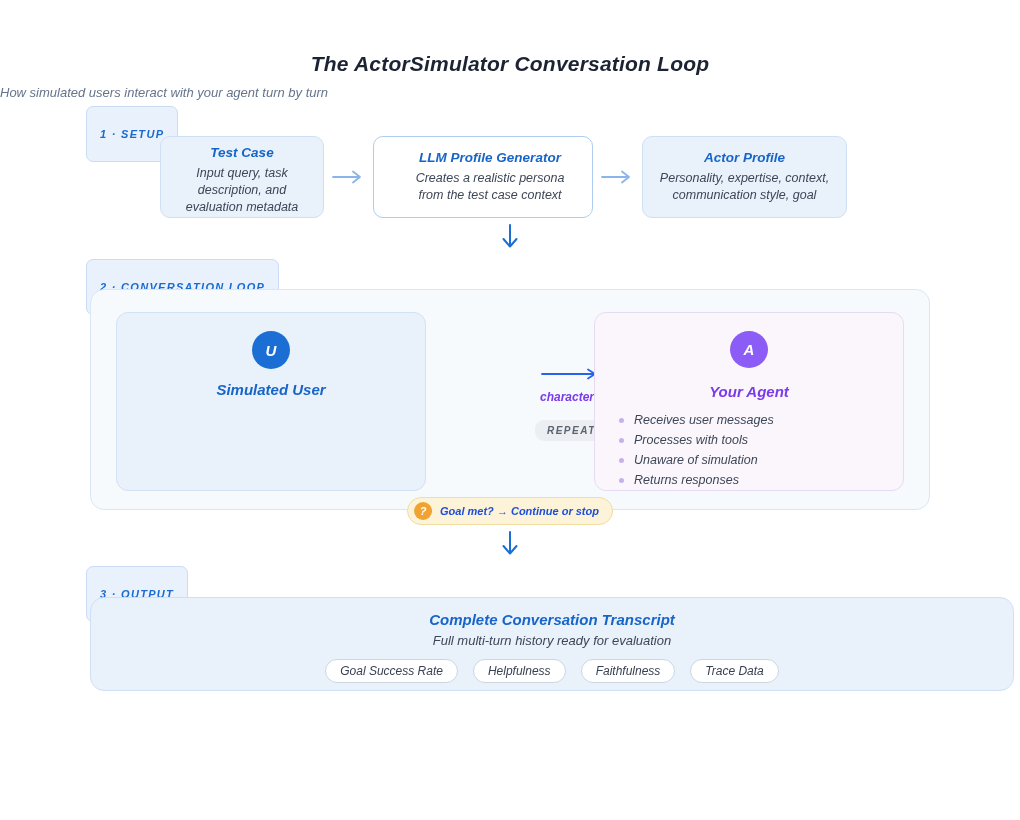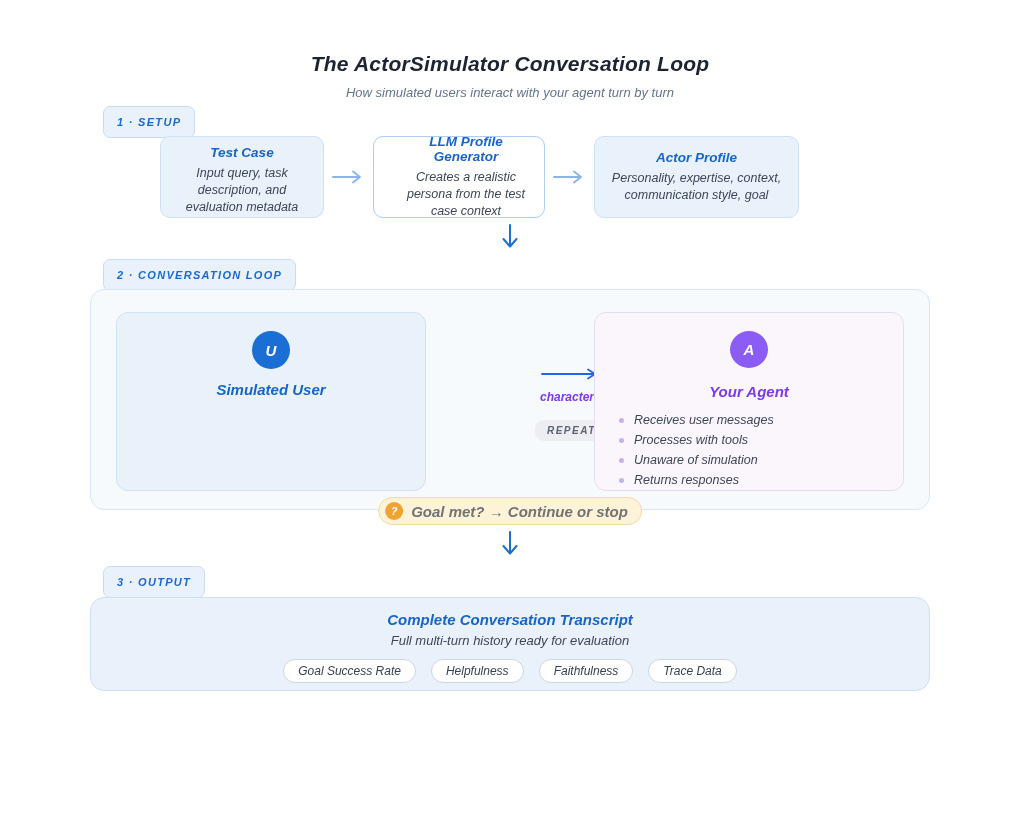--- a/index.html
+++ b/index.html
@@ -2,24 +2,24 @@
 <html><head>
 <meta charset="utf-8">
 <style>
   * { margin:0; padding:0; box-sizing:border-box; }
   html,body { width:1020px; height:820px; background:#ffffff;
     font-family:"Liberation Sans", sans-serif; }
   .stage { position:relative; width:1020px; height:820px; background:#fff; overflow:hidden;font-style:italic; }
 
   .title { position:absolute; top:52px; left:0; width:1020px; text-align:center;
     font-size:21px; font-weight:bold; color:#1c2434; letter-spacing:.2px; }
-  .subtitle { position:absolute; top:85px; left:0; width:1020px; text-align:center;
+  .subtitle { position:absolute; top:85px; left:0; width:1020px; 
     font-size:13px; color:#64748b; }
 
-  .badge { position:absolute; left:103px; display:inline-block; padding:9px 13px;
+  .badge { position:absolute; left:86px; display:inline-block; padding:21px 13px;
     background:#e9f1fc; border:1px solid #c9dcf4; border-radius:7px;
     font-size:11px; font-weight:bold; letter-spacing:1.3px; color:#1a6ad0; }
   .badge-1 { top:106px; } .badge-2 { top:259px; } .badge-3 { top:566px; }
 
   .setup-row { position:absolute; top:136px; left:160px; display:flex; align-items:center; }
   .setup-box { height:82px; border-radius:10px; display:flex; flex-direction:column;
     justify-content:center; align-items:center; text-align:center; padding:8px 14px;
     background:#e9f1fb; border:1px solid #cfe0f5; }
   .setup-box.highlight { background:#ffffff; border:1px solid #aecdf0; }
   .setup-box .box-title { font-size:13.5px; font-weight:bold; color:#1765c8; margin-bottom:5px; }
@@ -55,23 +55,23 @@
   .msg-label { font-size:12px; font-weight:bold; color:#2563eb; }
   .resp-label { font-size:12px; font-weight:bold; color:#7c3aed; }
   .repeat-pill { margin-top:12px; background:#eceef1; border-radius:9px; padding:5px 12px;
     font-size:10px; font-weight:bold; letter-spacing:1.5px; color:#5b6472; }
 
   .goal-pill { position:absolute; left:510px; top:497px; transform:translateX(-50%);
     z-index:3; display:flex; align-items:center; gap:8px; background:#fcf3d8;
     border:1px solid #f1dd9f; border-radius:999px; padding:4px 13px 4px 6px; height:28px; }
   .goal-q { width:18px; height:18px; border-radius:50%; background:#f0a330; color:#fff;
     font-size:11px; font-weight:bold; display:flex; align-items:center; justify-content:center; }
-  .goal-text { font-size:15px; font-weight:bold; color:#737373; }
+  .goal-text { font-size:11px; font-weight:bold; color:#1d4ed8; }
 
-  .output-box { position:absolute; left:90px; top:597px; width:840px; height:94px;
+  .output-box { position:absolute; left:90px; top:597px; width:924px; height:94px;
     background:#e9f1fb; border:1px solid #cfe0f5; border-radius:14px;
     display:flex; flex-direction:column; align-items:center; padding-top:13px; }
   .output-title { font-size:15px; font-weight:bold; color:#1765c8; }
   .output-sub { margin-top:5px; font-size:13px; color:#3d4656; }
   .pill-row { margin-top:11px; display:flex; gap:15px; }
   .metric-pill { background:#ffffff; border:1px solid #ccd6e1; border-radius:999px;
     padding:4px 14px; font-size:12px; color:#374151; }
 </style>
 </head>
 <body>
@@ -86,21 +86,21 @@
   <div class="setup-row">
     <div class="setup-box" style="width:164px;justify-content:space-between;">
       <div class="box-title">Test Case</div>
       <div class="box-desc">Input query, task description, and evaluation metadata</div>
     </div>
     <div class="h-arrow">
       <svg width="34" height="14" viewBox="0 0 34 14">
           <path d="M1 7 H27 M21 1.5 L28 7 L21 12.5" fill="none" stroke="#8ab4ea" stroke-width="1.8" stroke-linecap="round" stroke-linejoin="round"></path>
         </svg>
     </div>
-    <div class="setup-box highlight" style="width:172px;padding-left:28px;">
+    <div class="setup-box highlight" style="width:220px;padding-left:28px;">
       <div class="box-title">LLM Profile Generator</div>
       <div class="box-desc">Creates a realistic persona from the test case context</div>
     </div>
     <div class="h-arrow">
       <svg width="34" height="14" viewBox="0 0 34 14">
           <path d="M1 7 H27 M21 1.5 L28 7 L21 12.5" fill="none" stroke="#8ab4ea" stroke-width="1.8" stroke-linecap="round" stroke-linejoin="round"></path>
         </svg>
     </div>
     <div class="setup-box" style="width:205px;">
       <div class="box-title">Actor Profile</div>

